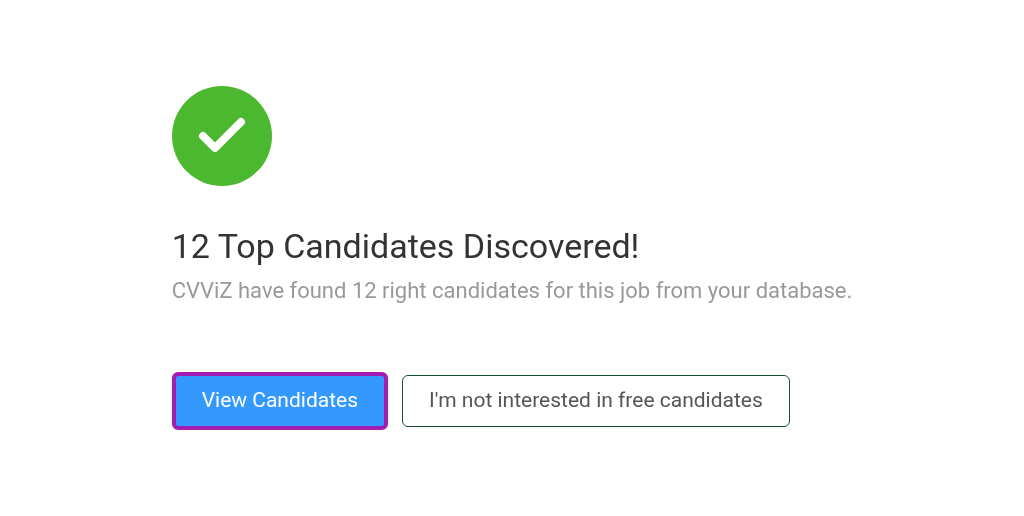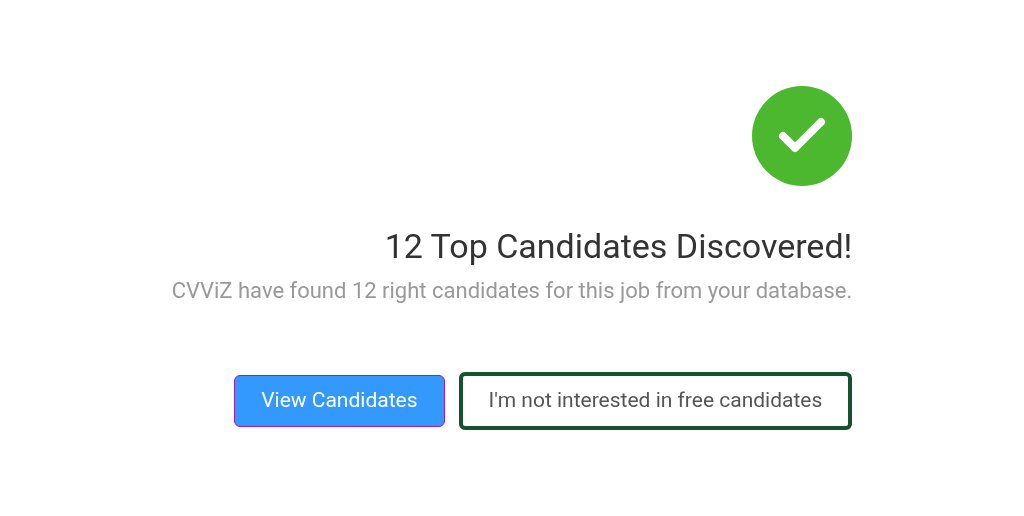--- a/index.html
+++ b/index.html
@@ -12,21 +12,21 @@
       background: #ffffff;
       width: 1024px;
       height: 516px;
       display: flex;
       align-items: center;
       justify-content: center;
     }
     .dialog {
       display: flex;
       flex-direction: column;
-      align-items: flex-end;
+      align-items: flex-start;
       text-align: center;
       padding: 20px;
     }
     .success-badge {
       width: 100px;
       height: 100px;
       border-radius: 50%;
       background: #4CB82F;
       display: flex;
       align-items: center;
@@ -58,26 +58,26 @@
       font-size: 21px;
       padding: 12px 26px;
       border-radius: 6px;
       cursor: pointer;
       font-family: inherit;
       line-height: 1.2;
     }
     .btn-primary {
       background: #3399FF;
       color: #ffffff;
-      border: 1px solid #a21caf;
+      border: 4px solid #a21caf;
     }
     .btn-secondary {
       background: #ffffff;
       color: #555555;
-      border: 4px solid #14532d;
+      border: 1px solid #14532d;
     }
   </style>
 </head>
 <body>
 
 <div class="dialog">
   <div class="success-badge">
     <span>
       <svg viewBox="0 0 50 40" fill="none" stroke="#ffffff" stroke-width="8" stroke-linecap="round" stroke-linejoin="round">
         <polyline points="6,22 18,34 44,8"></polyline>

